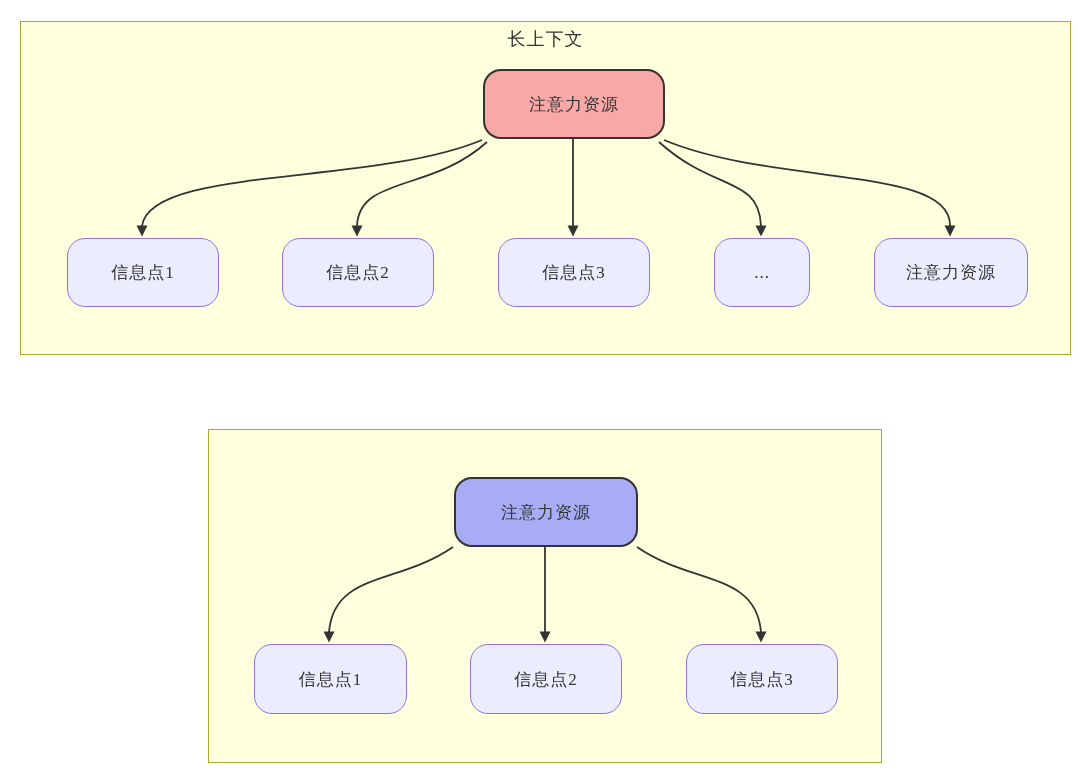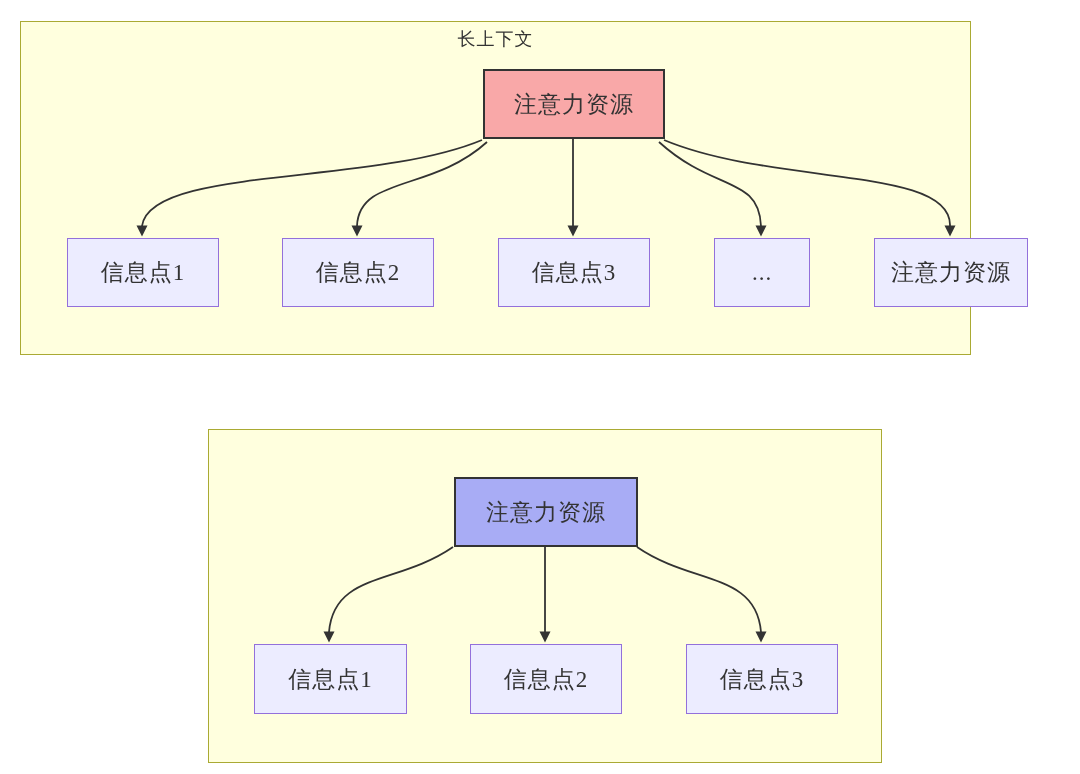--- a/index.html
+++ b/index.html
@@ -26,40 +26,41 @@
     font-size: 18px;
     color: #333333;
     letter-spacing: 1px;
   }
   .node {
     position: absolute;
     display: flex;
     align-items: center;
     justify-content: center;
     box-sizing: border-box;
-    font-size: 23px;
+    font-size: 17px;
     color: #333333;
     letter-spacing: 1px;
+    border-radius: 18px;
   }
   .root-node {
     border: 2px solid var(--root-border, #333333);
   }
   .root-node.long {
     background: var(--long-root-fill, #f9a8a8);
   }
   .root-node.short {
     background: var(--short-root-fill, #a8acf5);
   }
   .child-node {
     background: var(--node-fill, #ececff);
     border: 1px solid var(--node-border, #9370db);
     font-family: Liberation Serif, serif;
   }
   
-  #g-long { left: 20px; top: 21px; width: 951px; height: 334px; }
+  #g-long { left: 20px; top: 21px; width: 1051px; height: 334px; }
   #g-long .root-node { left: 462px; top: 47px; width: 182px; height: 70px; }
   #g-long .c0 { left: 46px;  top: 216px; width: 152px; height: 69px; }
   #g-long .c1 { left: 261px; top: 216px; width: 152px; height: 69px; }
   #g-long .c2 { left: 477px; top: 216px; width: 152px; height: 69px; }
   #g-long .c3 { left: 693px; top: 216px; width: 96px;  height: 69px; }
   #g-long .c4 { left: 853px; top: 216px; width: 154px; height: 69px; }
   
   #g-short { left: 208px; top: 429px; width: 674px; height: 334px; }
   #g-short .root-node { left: 245px; top: 47px; width: 184px; height: 70px; }
   #g-short .c0 { left: 45px;  top: 214px; width: 153px; height: 70px; }

